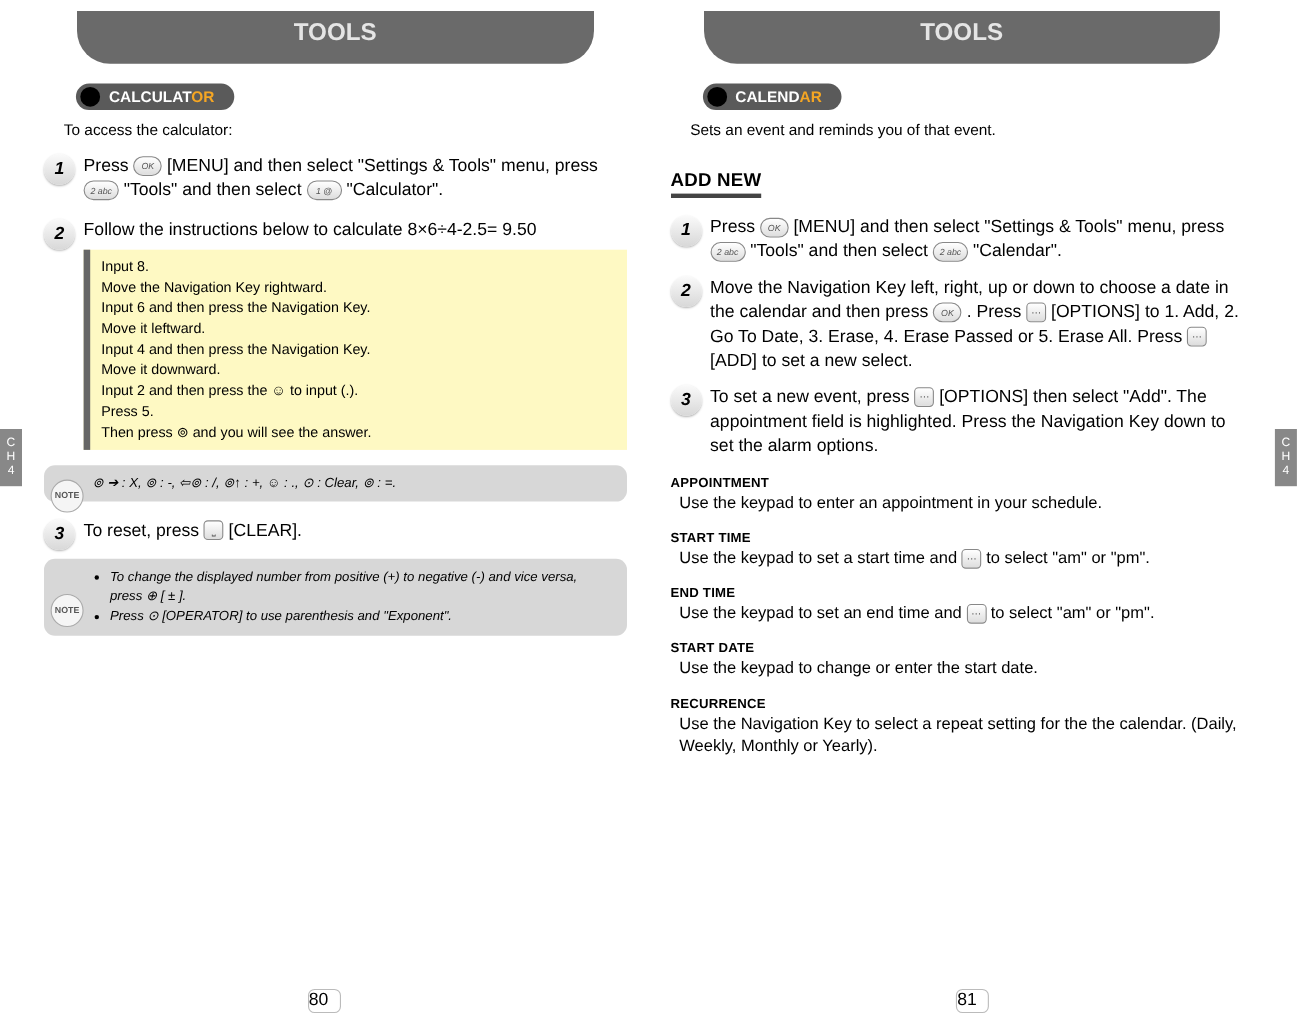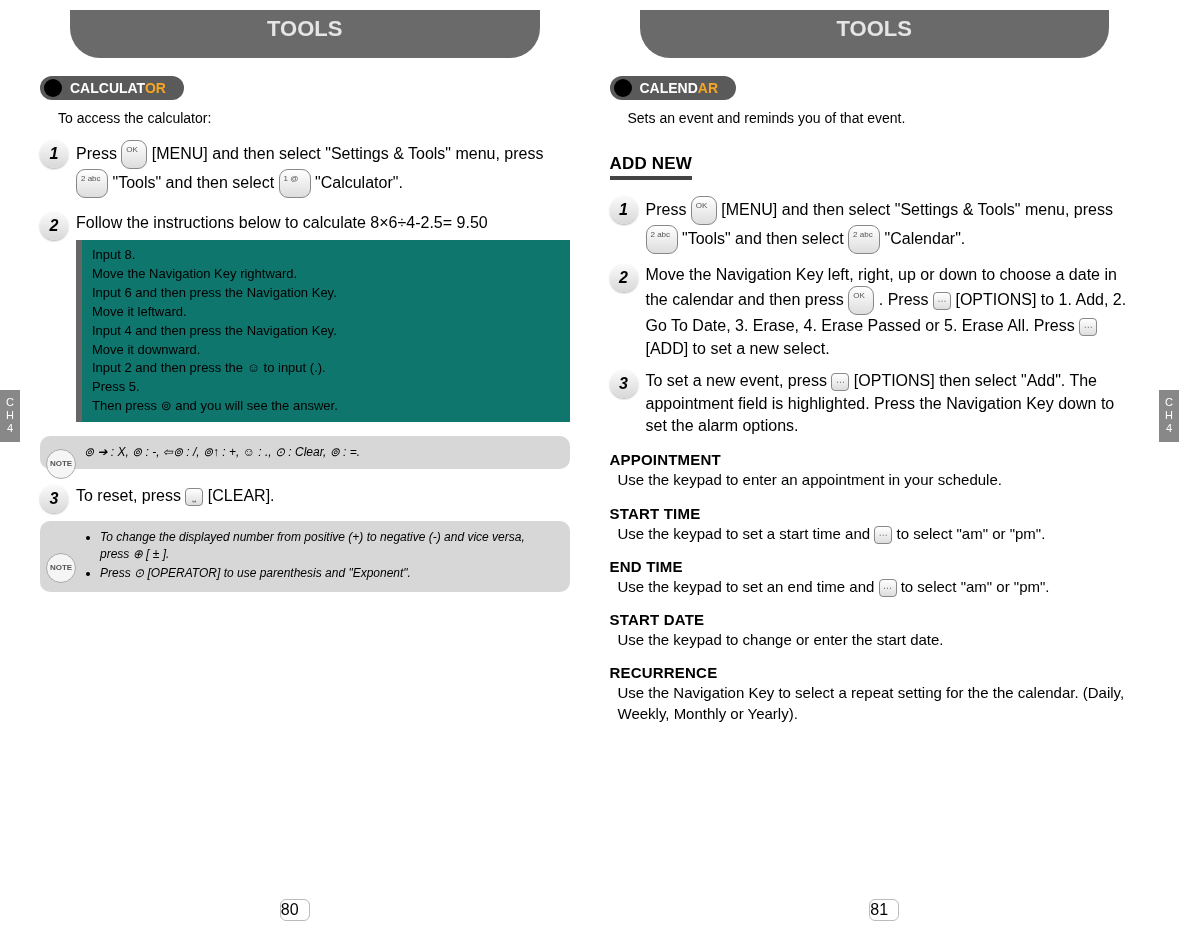--- a/index.html
+++ b/index.html
@@ -33,20 +33,21 @@
   .section-chip {
     display: inline-block;
     background: #5a5a5a;
     color: #fff;
     font-weight: bold;
     font-size: 14px;
     padding: 4px 18px 4px 30px;
     border-radius: 12px;
     position: relative;
     margin-bottom: 6px;
+    margin-left: 29px;
   }
   .section-chip::before {
     content: "";
     position: absolute;
     left: 4px; top: 50%;
     transform: translateY(-50%);
     width: 18px; height: 18px;
     background: #000;
     border-radius: 50%;
   }
@@ -64,45 +65,46 @@
     text-align: center;
     line-height: 28px;
     font-weight: bold;
     font-style: italic;
     font-size: 16px;
   }
   .key-pill {
     display: inline-block;
     vertical-align: middle;
     min-width: 32px;
-    height: 29px;
+    height: 18px;
     border: 1px solid #888;
     border-radius: 9px;
     background: linear-gradient(#fff,#ddd);
     font-size: 8px;
     line-height: 17px;
-    text-align: left;
+    text-align: center;
     color: #555;
     padding: 0 4px;
+    font-style: italic;
   }
   .key-pill.ok { min-width: 26px; }
   .key-sq {
     display: inline-block;
     vertical-align: middle;
     width: 18px; height: 18px;
     border: 1px solid #888;
     border-radius: 4px;
     background: linear-gradient(#fff,#ddd);
     font-size: 9px;
     line-height: 16px;
     text-align: center;
     color: #555;
   }
   .code-box {
-    background: #0f766e;
+    background: #fef9c3;
     font-size: 13px;
     line-height: 1.45;
     padding: 6px 10px;
     margin: 6px 0 10px 0;
     border-left: 6px solid #666;
   }
   .note-box {
     position: relative;
     background: #d7d7d7;
     border-radius: 10px;
@@ -121,21 +123,21 @@
     background: #f5f5f5;
     border: 1px solid #aaa;
     font-size: 8px;
     line-height: 28px;
     text-align: center;
     font-style: normal;
     font-weight: bold;
     color: #555;
     margin-top: 12px;
   }
-  .subhead { font-weight: bold; font-size: 15px; margin: 14px 0 2px 0; letter-spacing: .2px; }
+  .subhead { font-weight: bold; font-size: 12px; margin: 14px 0 2px 0; letter-spacing: .2px; }
   .subhead.large { font-size: 17px; border-bottom: 4px solid #444; display:inline-block; padding-bottom:2px; }
   .subtext { font-size: 15px; margin: 2px 0 10px 8px; line-height: 1.35; }
   .side-tab {
     position: absolute;
     width: 20px;
     padding: 6px 2px;
     background: #888;
     color: #fff;
     font-size: 11px;
     text-align: center;

